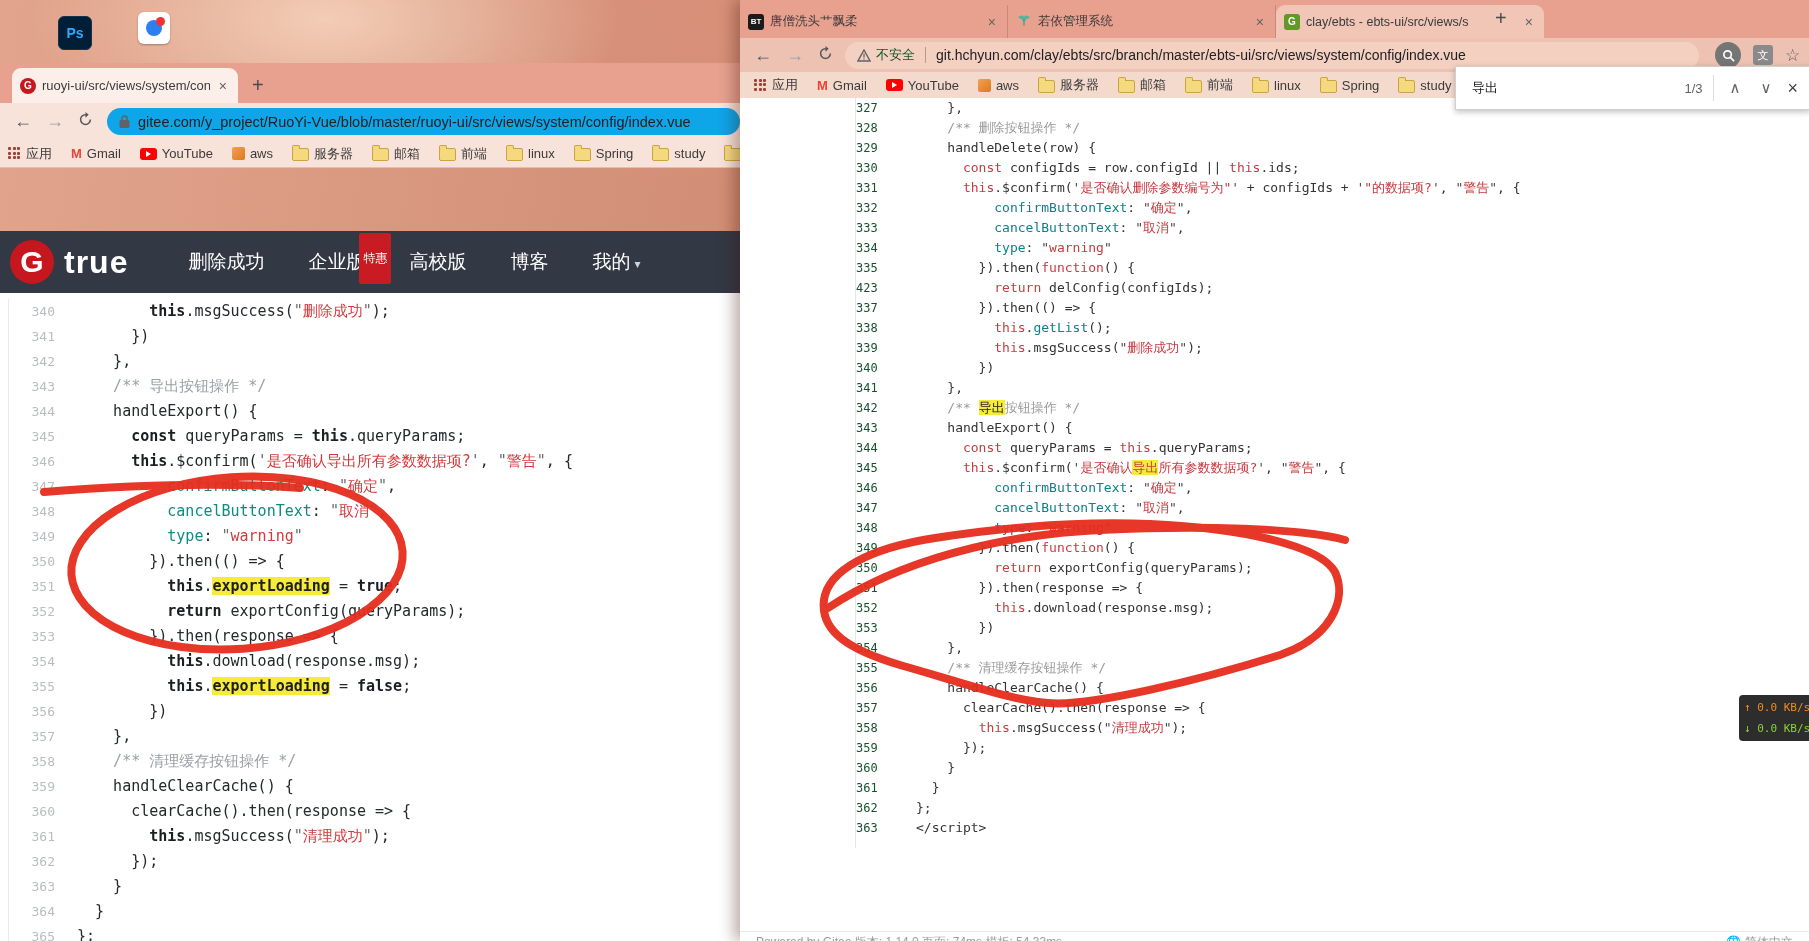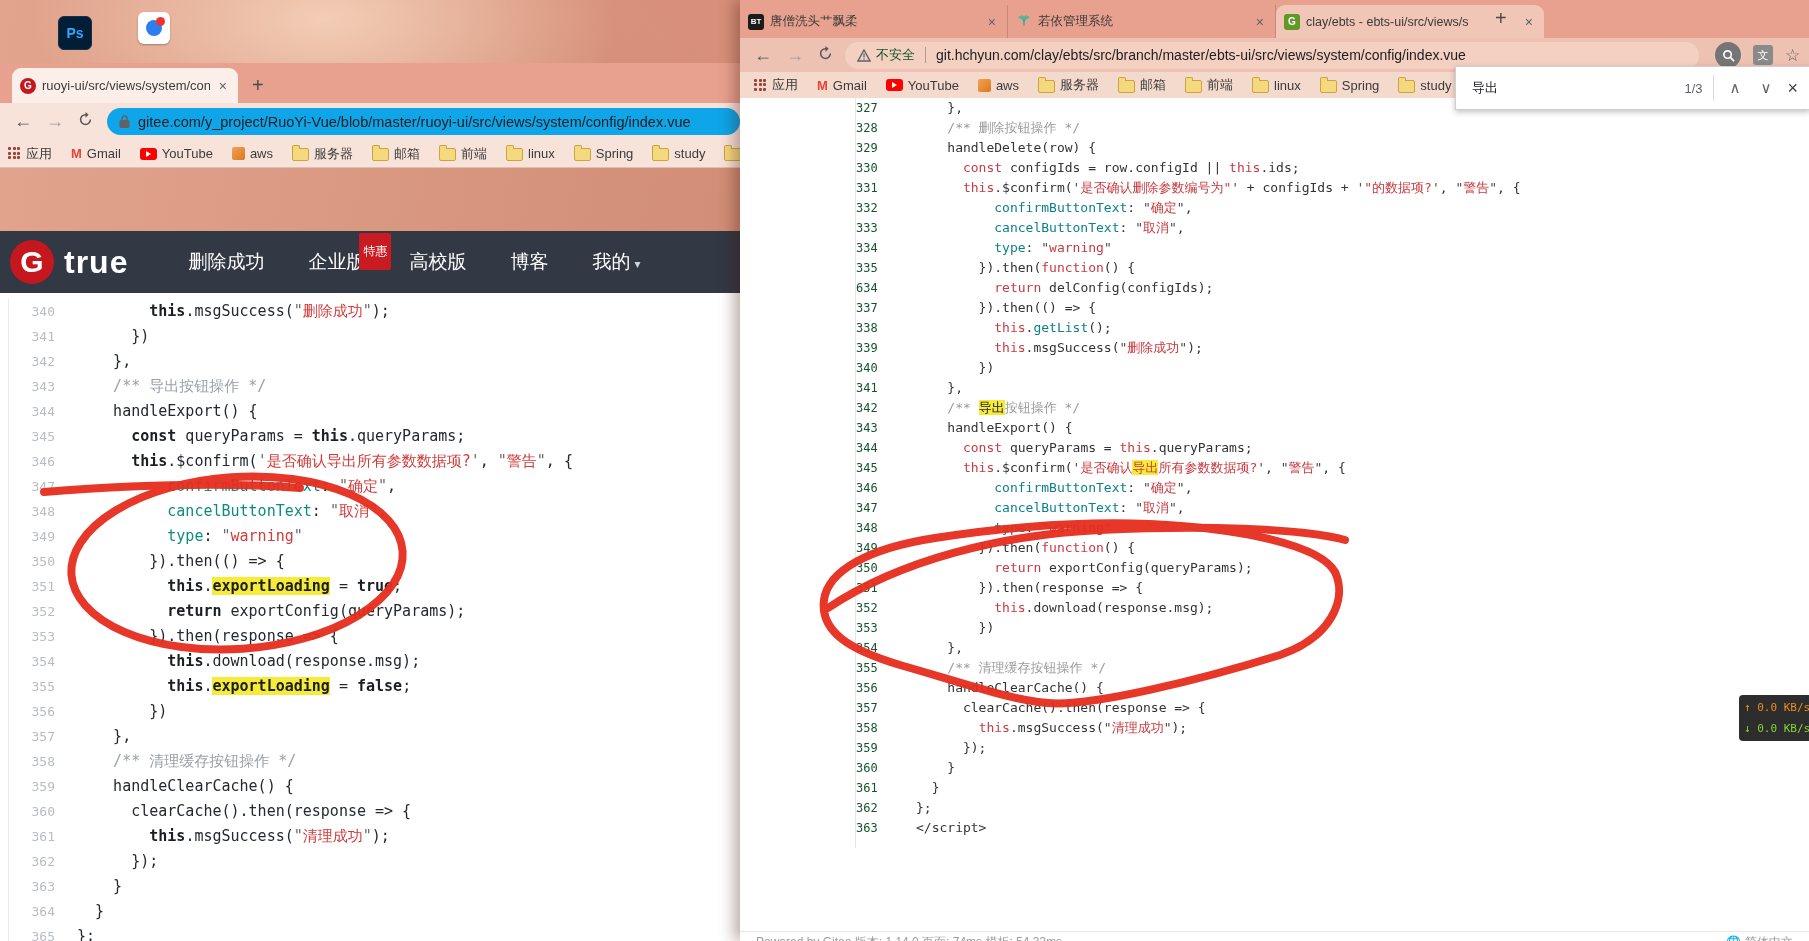--- a/index.html
+++ b/index.html
@@ -41,21 +41,21 @@
                       background:#f5d97e;border:1px solid #caa53f;border-bottom:none;border-radius:2px 2px 0 0}
   
   #gt-head{left:0;top:168px;width:740px;height:62px;background:#333845;display:flex;align-items:center;color:#fff}
   #gt-logo{display:flex;align-items:center;margin-left:10px}
   #gt-logo .g{width:44px;height:44px;border-radius:50%;background:#c6171e;color:#fff;font-weight:bold;
               font-size:30px;display:flex;align-items:center;justify-content:center}
   #gt-logo .t{font-size:32px;font-weight:bold;margin-left:10px;letter-spacing:1px}
   #gt-nav{display:flex;margin-left:60px;gap:44px;font-size:19px}
   .gnav{position:relative;white-space:nowrap}
   .gnav .badge{position:absolute;top:-16px;right:-26px;background:#c91c22;color:#fff;font-size:12px;
-               padding:10px 4px;border-radius:2px}
+               padding:17px 4px;border-radius:2px}
   .caret{font-size:12px;color:#cfd3da;margin-left:4px}
   
   #code-left{left:8px;top:236px;width:732px;height:705px;background:#fff;border-left:1px solid #eaeaea;
              font-family:"DejaVu Sans Mono",monospace;font-size:15px;overflow:hidden}
   #lw-codebg{left:0;top:230px;width:740px;height:711px;background:#fff}
   #code-left .cl{display:flex;height:25px;line-height:25px;white-space:pre}
   #code-left .ln{flex:none;width:46px;text-align:right;padding-right:22px;color:#b9bdc1;font-size:13px}
   #code-left .tk-p{color:#24292e}
   #code-left .tk-k{color:#1b1f23;font-weight:bold}
   #code-left .tk-t{color:#0f8c82}
@@ -416,21 +416,21 @@
   <div class="abs" id="code-right">
       <div class="cl"><span class="ln">327</span><span class="ct"><span class="tk-p">    },</span></span></div>
       <div class="cl"><span class="ln">328</span><span class="ct"><span class="tk-c">    /** 删除按钮操作 */</span></span></div>
       <div class="cl"><span class="ln">329</span><span class="ct"><span class="tk-p">    handleDelete(row) {</span></span></div>
       <div class="cl"><span class="ln">330</span><span class="ct"><span class="tk-p">      </span><span class="tk-k">const</span><span class="tk-p"> configIds = row.configId || </span><span class="tk-k">this</span><span class="tk-p">.ids;</span></span></div>
       <div class="cl"><span class="ln">331</span><span class="ct"><span class="tk-p">      </span><span class="tk-k">this</span><span class="tk-p">.$confirm(</span><span class="tk-q">'</span><span class="tk-s">是否确认删除参数编号为"</span><span class="tk-q">'</span><span class="tk-p"> + configIds + </span><span class="tk-q">'</span><span class="tk-s">"的数据项?</span><span class="tk-q">'</span><span class="tk-p">, </span><span class="tk-q">"</span><span class="tk-s">警告</span><span class="tk-q">"</span><span class="tk-p">, {</span></span></div>
       <div class="cl"><span class="ln">332</span><span class="ct"><span class="tk-p">          </span><span class="tk-t">confirmButtonText</span><span class="tk-p">: </span><span class="tk-q">"</span><span class="tk-s">确定</span><span class="tk-q">"</span><span class="tk-p">,</span></span></div>
       <div class="cl"><span class="ln">333</span><span class="ct"><span class="tk-p">          </span><span class="tk-t">cancelButtonText</span><span class="tk-p">: </span><span class="tk-q">"</span><span class="tk-s">取消</span><span class="tk-q">"</span><span class="tk-p">,</span></span></div>
       <div class="cl"><span class="ln">334</span><span class="ct"><span class="tk-p">          </span><span class="tk-t">type</span><span class="tk-p">: </span><span class="tk-q">"</span><span class="tk-s">warning</span><span class="tk-q">"</span></span></div>
       <div class="cl"><span class="ln">335</span><span class="ct"><span class="tk-p">        }).then(</span><span class="tk-k">function</span><span class="tk-p">() {</span></span></div>
-      <div class="cl"><span class="ln">634</span><span class="ct"><span class="tk-p">          </span><span class="tk-k">return</span><span class="tk-p"> delConfig(configIds);</span></span></div>
+      <div class="cl"><span class="ln">423</span><span class="ct"><span class="tk-p">          </span><span class="tk-k">return</span><span class="tk-p"> delConfig(configIds);</span></span></div>
       <div class="cl"><span class="ln">337</span><span class="ct"><span class="tk-p">        }).then(() =&gt; {</span></span></div>
       <div class="cl"><span class="ln">338</span><span class="ct"><span class="tk-p">          </span><span class="tk-k">this</span><span class="tk-p">.</span><span class="tk-t">getList</span><span class="tk-p">();</span></span></div>
       <div class="cl"><span class="ln">339</span><span class="ct"><span class="tk-p">          </span><span class="tk-k">this</span><span class="tk-p">.msgSuccess(</span><span class="tk-q">"</span><span class="tk-s">删除成功</span><span class="tk-q">"</span><span class="tk-p">);</span></span></div>
       <div class="cl"><span class="ln">340</span><span class="ct"><span class="tk-p">        })</span></span></div>
       <div class="cl"><span class="ln">341</span><span class="ct"><span class="tk-p">    },</span></span></div>
       <div class="cl"><span class="ln">342</span><span class="ct"><span class="tk-c">    /** </span><span class="tk-hl">导出</span><span class="tk-c">按钮操作 */</span></span></div>
       <div class="cl"><span class="ln">343</span><span class="ct"><span class="tk-p">    handleExport() {</span></span></div>
       <div class="cl"><span class="ln">344</span><span class="ct"><span class="tk-p">      </span><span class="tk-k">const</span><span class="tk-p"> queryParams = </span><span class="tk-k">this</span><span class="tk-p">.queryParams;</span></span></div>
       <div class="cl"><span class="ln">345</span><span class="ct"><span class="tk-p">      </span><span class="tk-k">this</span><span class="tk-p">.$confirm(</span><span class="tk-q">'</span><span class="tk-s">是否确认</span><span class="tk-hs">导出</span><span class="tk-s">所有参数数据项?</span><span class="tk-q">'</span><span class="tk-p">, </span><span class="tk-q">"</span><span class="tk-s">警告</span><span class="tk-q">"</span><span class="tk-p">, {</span></span></div>
       <div class="cl"><span class="ln">346</span><span class="ct"><span class="tk-p">          </span><span class="tk-t">confirmButtonText</span><span class="tk-p">: </span><span class="tk-q">"</span><span class="tk-s">确定</span><span class="tk-q">"</span><span class="tk-p">,</span></span></div>

